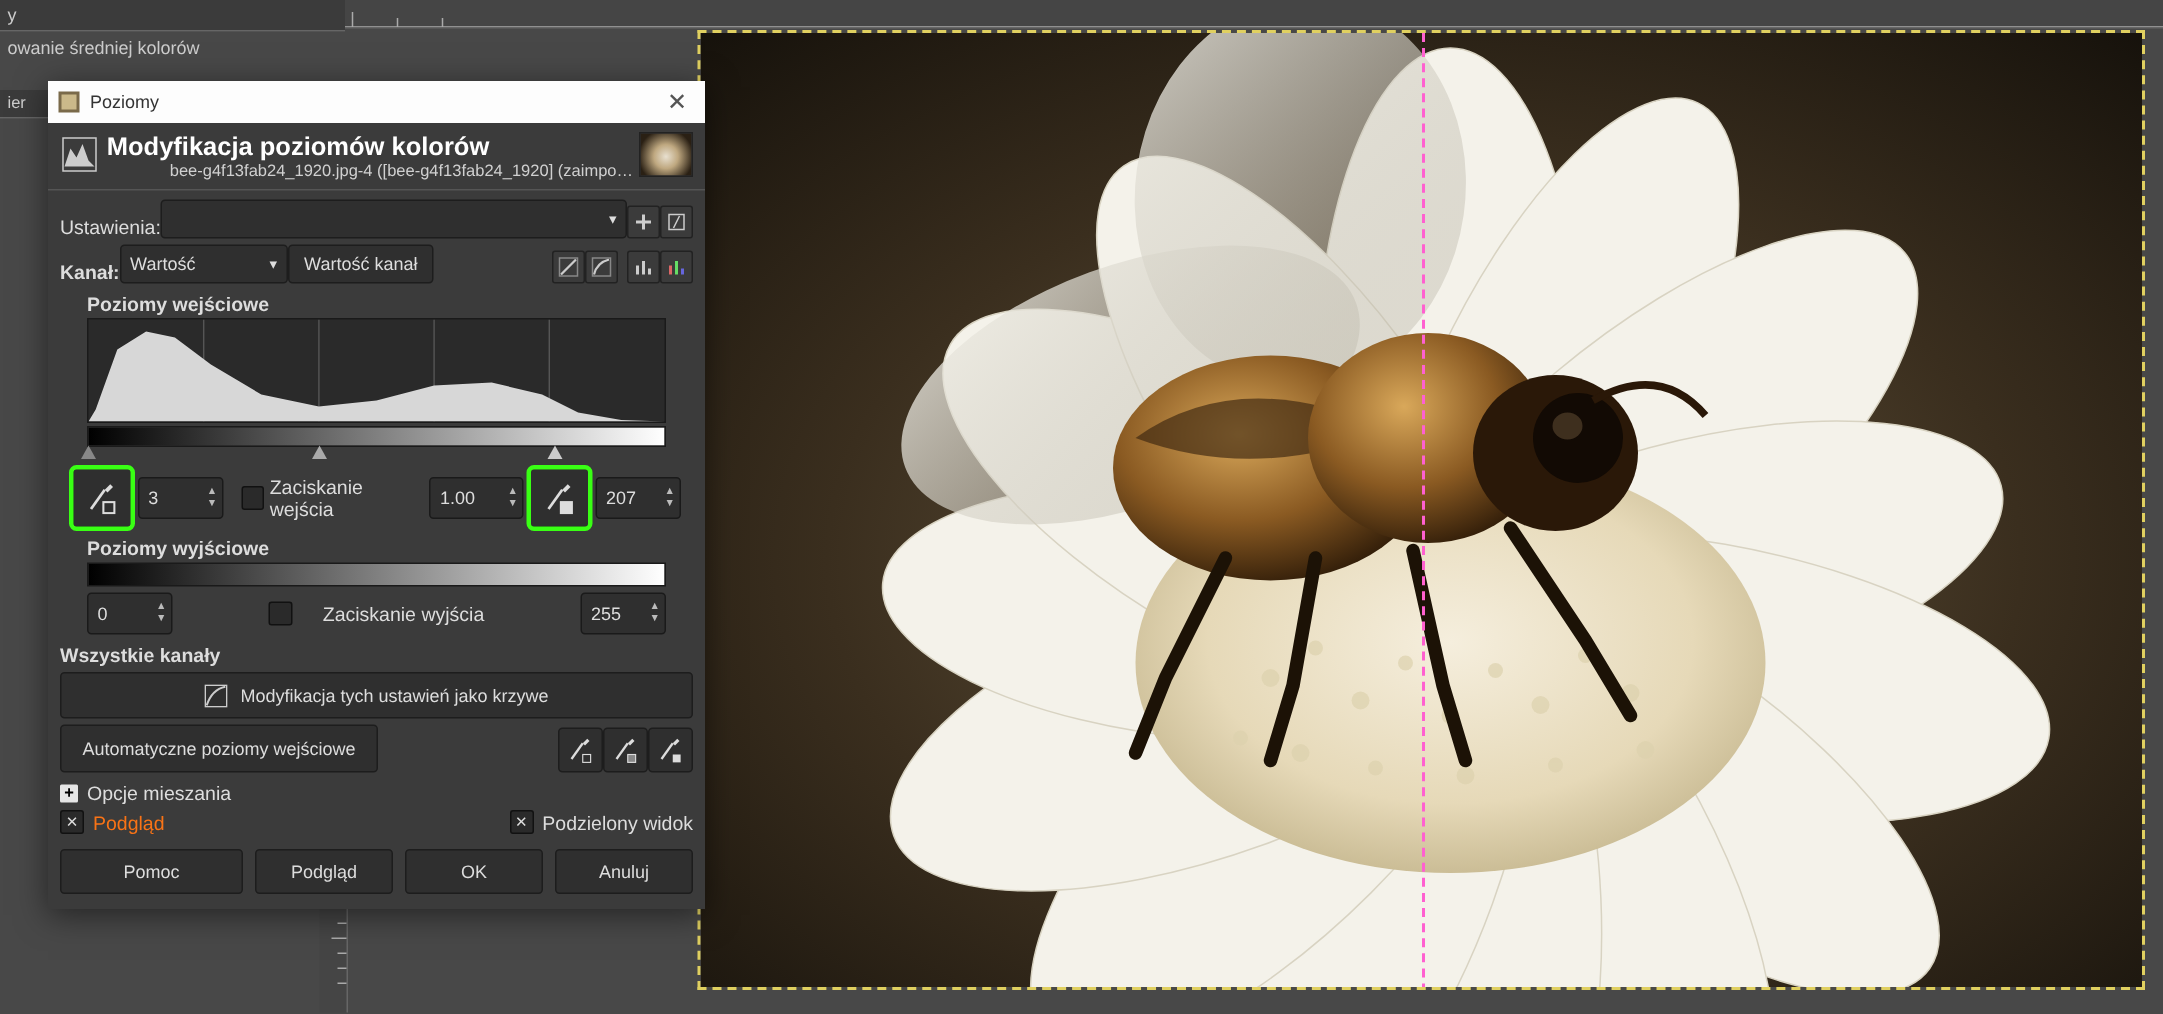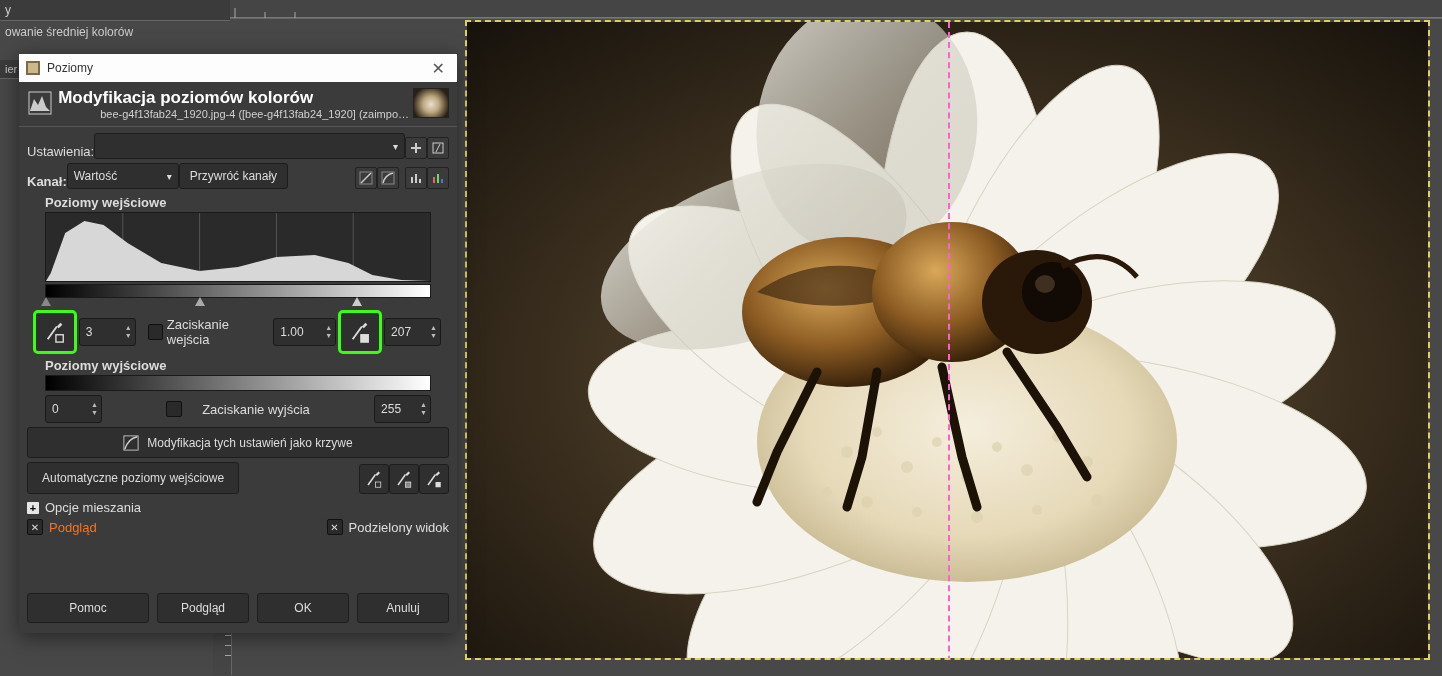--- a/index.html
+++ b/index.html
@@ -87,21 +87,21 @@
     width: 0;
     height: 700px;
     border-left: 2px dashed #ff60d0;
     pointer-events:none;
   }
 
   
   .dialog {
     position: absolute;
     top: 54px;
-    left: 19px;
+    left: 32px;
     width: 438px;
     background: #3b3b3b;
     box-shadow: 0 4px 20px rgba(0,0,0,0.5);
   }
   .titlebar {
     height: 28px;
     background: #fdfdfd;
     color: #333;
     display: flex;
     align-items: center;
@@ -255,21 +255,21 @@
   }
 
   .out-row { display:flex; align-items:center; justify-content:space-between; margin:4px 18px; }
   .out-row .mid { display:flex; align-items:center; gap:20px; }
 
   .all-channels-title { font-weight:bold; font-size:13px; margin:6px 0 4px 0; }
 
   .footer-btns {
     display:flex; gap:8px; margin-top:10px;
   }
-  .footer-btns .btn { flex:1; height:28px;margin-top:48px; }
+  .footer-btns .btn { flex:1; height:28px; }
   .footer-btns .btn:first-child { flex:0 0 100px; }
 
   .expander {
     display:flex; align-items:center; gap:6px;
     margin:6px 0 4px 0; font-size:13px;
     cursor:pointer;
   }
   .expander .plus {
     width:12px;height:12px;background:#e6e6e6;color:#000;
     display:inline-flex;align-items:center;justify-content:center;
@@ -454,21 +454,21 @@
       </span>
     </div>
 
     <div class="row">
       <span class="lbl" style="font-weight:bold">Kanał:</span>
       <div class="combo" style="width:98px">
         <span>Wartość</span>
         <span class="chev">▾</span>
       </div>
       <div class="btn">
-        <span>Przywróć kanały</span>
+        <span>Wartość kanał</span>
       </div>
       <span style="flex:1"></span>
       <span class="icon-btn">
         <svg viewBox="0 0 14 14">
             <path d="M2 12 L12 2" stroke="#ccc" stroke-width="1.5"></path>
             <rect x="1" y="1" width="12" height="12" fill="none" stroke="#888"></rect>
           </svg>
       </span>
       <span class="icon-btn">
         <svg viewBox="0 0 14 14">
@@ -572,20 +572,21 @@
       </div>
       <div class="spin">
         <input value="255" style="">
         <div class="arrows">
             <div>▲</div>
             <div>▼</div>
           </div>
       </div>
     </div>
 
+    <div class="all-channels-title">Wszystkie kanały</div>
     <div class="row">
       <div class="btn big">
         <svg viewBox="0 0 18 18" width="16" height="16" style="margin-right:8px">
             <rect x="1" y="1" width="16" height="16" fill="none" stroke="#ccc"></rect>
             <path d="M2 16 Q6 4 16 2" fill="none" stroke="#ccc" stroke-width="1.5"></path>
           </svg>
         <span>Modyfikacja tych ustawień jako krzywe</span>
       </div>
     </div>
 

